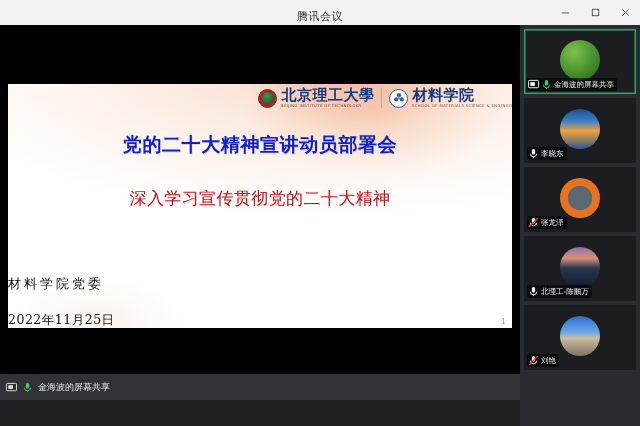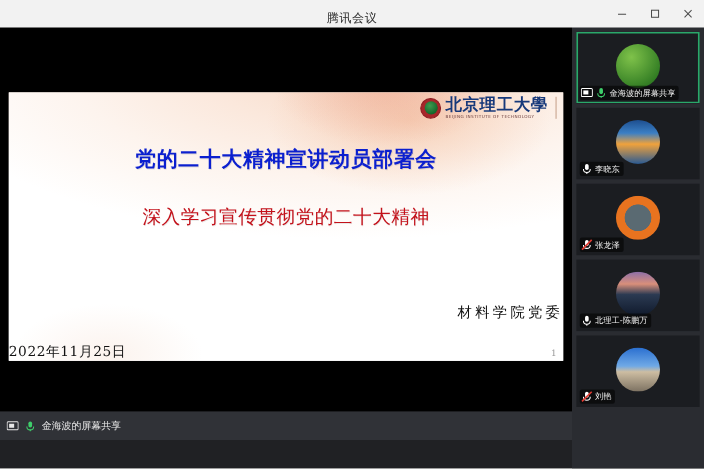--- a/index.html
+++ b/index.html
@@ -128,21 +128,21 @@
     text-align: center;
     color: #c3111a;
     font-weight: normal;
     font-size: 17px;
     line-height: 1.42;
     letter-spacing: .4px;
     text-shadow: .5px .5px 0 rgba(0,0,0,.08);
   }
   .sl-org {
     position: absolute; left: 0; right: 0; top: 191px;
-    text-align: right;
+    text-align: left;
     color: #111111;
     font-family: Liberation Serif, serif;
     font-size: 13px;
     letter-spacing: 3px;
   }
   .sl-date {
     position: absolute; left: 0; right: 0; top: 228px;
     text-align: left;
     color: #111111;
     font-family: "DejaVu Serif", "Liberation Serif", serif;
@@ -257,20 +257,34 @@
 
       <div class="logobar">
         <div class="logo-unit">
           <div class="seal-bit"></div>
           <div class="logo-text">
             <span class="logo-cn">北京理工大學</span>
             <span class="logo-en">BEIJING INSTITUTE OF TECHNOLOGY</span>
           </div>
         </div>
         <div class="logo-sep"></div>
+        <div class="logo-unit">
+          <div class="seal-mat">
+            <svg width="14" height="14" viewBox="0 0 14 14">
+              <circle cx="7" cy="4.2" r="2.1" fill="#2a5fa8"></circle>
+              <circle cx="4.2" cy="8.4" r="2.1" fill="#2a5fa8"></circle>
+              <circle cx="9.8" cy="8.4" r="2.1" fill="#2a5fa8"></circle>
+              <circle cx="7" cy="6.9" r="1.5" fill="#6a9bd8"></circle>
+            </svg>
+          </div>
+          <div class="logo-text">
+            <span class="logo-cn mat">材料学院</span>
+            <span class="logo-en mat">SCHOOL OF MATERIALS SCIENCE &amp; ENGINEERING</span>
+          </div>
+        </div>
       </div>
 
       <div class="sl-title">党的二十大精神宣讲动员部署会</div>
       <div class="sl-sub">
         <div>深入学习宣传贯彻党的二十大精神</div>
       </div>
       <div class="sl-org">材料学院党委</div>
       <div class="sl-date">2022年11月25日</div>
       <div class="sl-pageno">1</div>
     </div>

